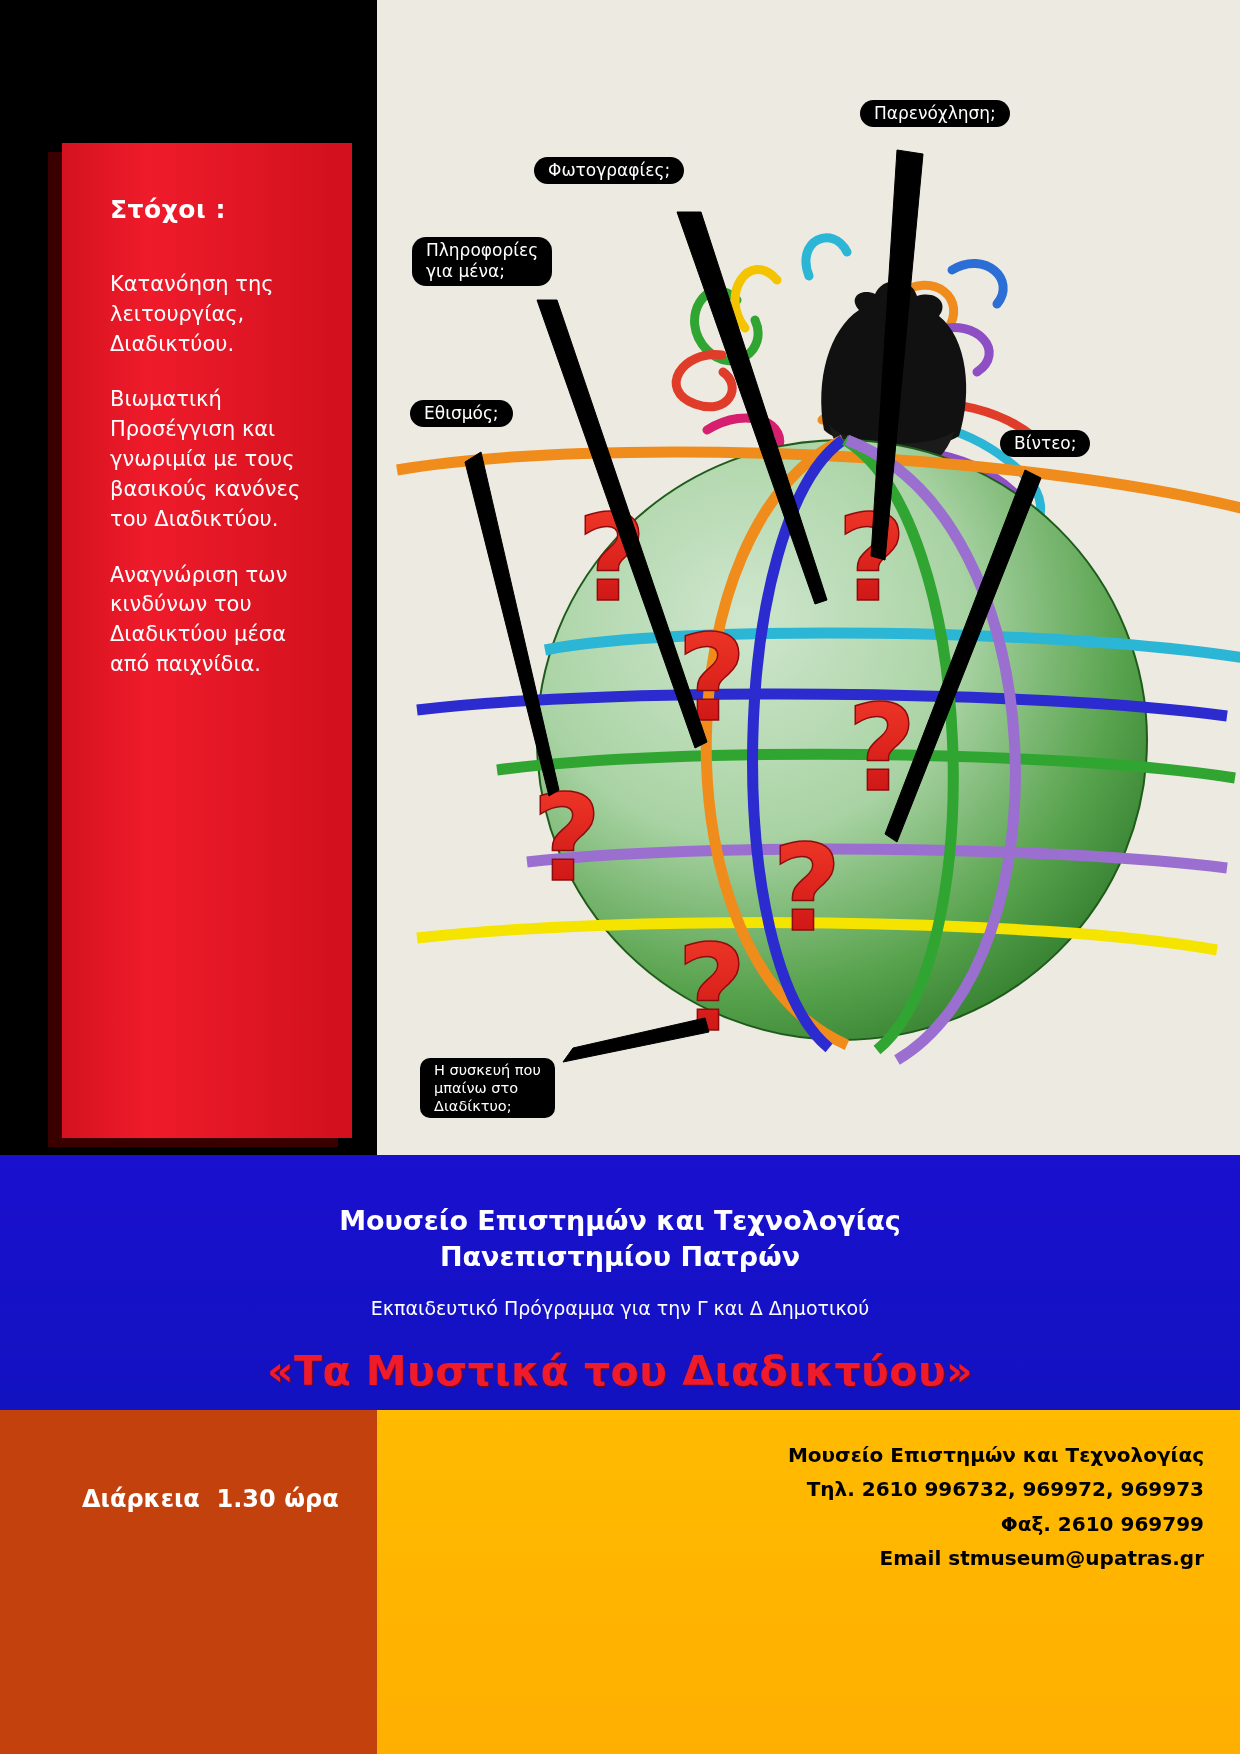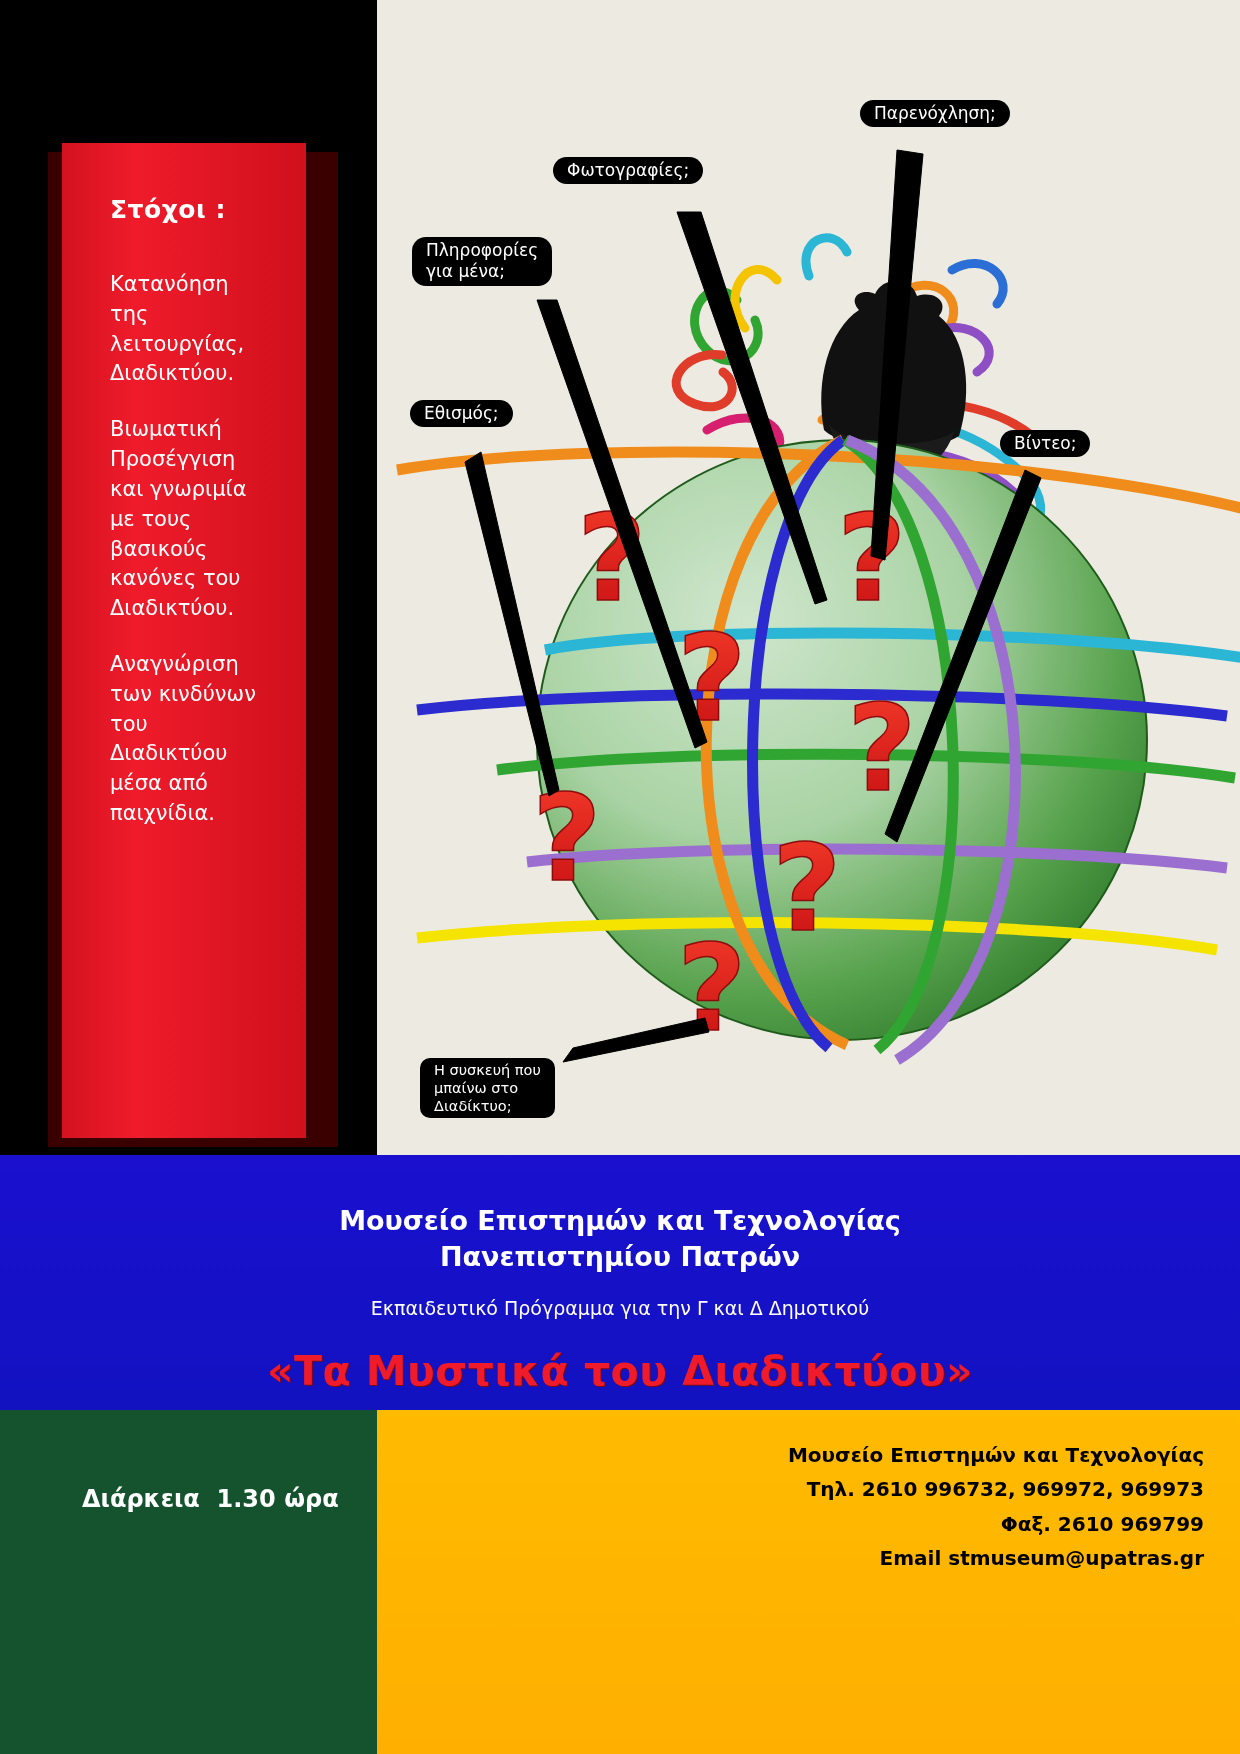--- a/index.html
+++ b/index.html
@@ -38,21 +38,21 @@
     left: 48px;
     top: 152px;
     width: 290px;
     height: 995px;
     background: #3a0000;
   }
   .goals-box {
     position: absolute;
     left: 62px;
     top: 143px;
-    width: 244px;
+    width: 290px;
     height: 995px;
     background: #e8192c;
     background: linear-gradient(90deg,#d4121f 0%, #ef1b2b 30%, #d0101c 100%);
     box-sizing: border-box;
     padding: 52px 36px 0 48px;
     color: #ffffff;
   }
   .goals-title {
     font-size: 25px;
     font-weight: bold;
@@ -121,21 +121,21 @@
     letter-spacing: 0.5px;
   }
 
   
   .bottom-left {
     position: absolute;
     left: 0;
     top: 1410px;
     width: 377px;
     height: 344px;
-    background: #14532d;
+    background: #c2410c;
     color: #ffffff;
   }
   .duration {
     position: absolute;
     left: 82px;
     top: 75px;
     font-size: 24px;
     font-weight: bold;
     white-space: pre;
   }
@@ -247,21 +247,21 @@
         <polygon points="160,300 180,300 330,742 318,748"></polygon>
         <polygon points="300,212 324,212 450,600 438,604"></polygon>
         <polygon points="520,150 546,154 508,560 494,556"></polygon>
         <polygon points="648,470 664,478 520,842 508,834"></polygon>
         <polygon points="186,1062 196,1048 328,1018 332,1032"></polygon>
       </g>
     </svg>
   </div>
 
   <div class="bubble" style="left:860px; top:100px;">Παρενόχληση;</div>
-  <div class="bubble" style="left:553px; top:157px;">Φωτογραφίες;</div>
+  <div class="bubble" style="left:534px; top:157px;">Φωτογραφίες;</div>
   <div class="bubble" style="left:412px; top:237px;">Πληροφορίες
 για μένα;</div>
   <div class="bubble" style="left:1000px; top:430px;">Βίντεο;</div>
   <div class="bubble" style="left:410px; top:400px;">Εθισμός;</div>
   <div class="bubble small" style="left:420px; top:1058px;">Η συσκευή που
 μπαίνω  στο
 Διαδίκτυο;</div>
 
   <div class="blue-band">
     <div class="org-name">

